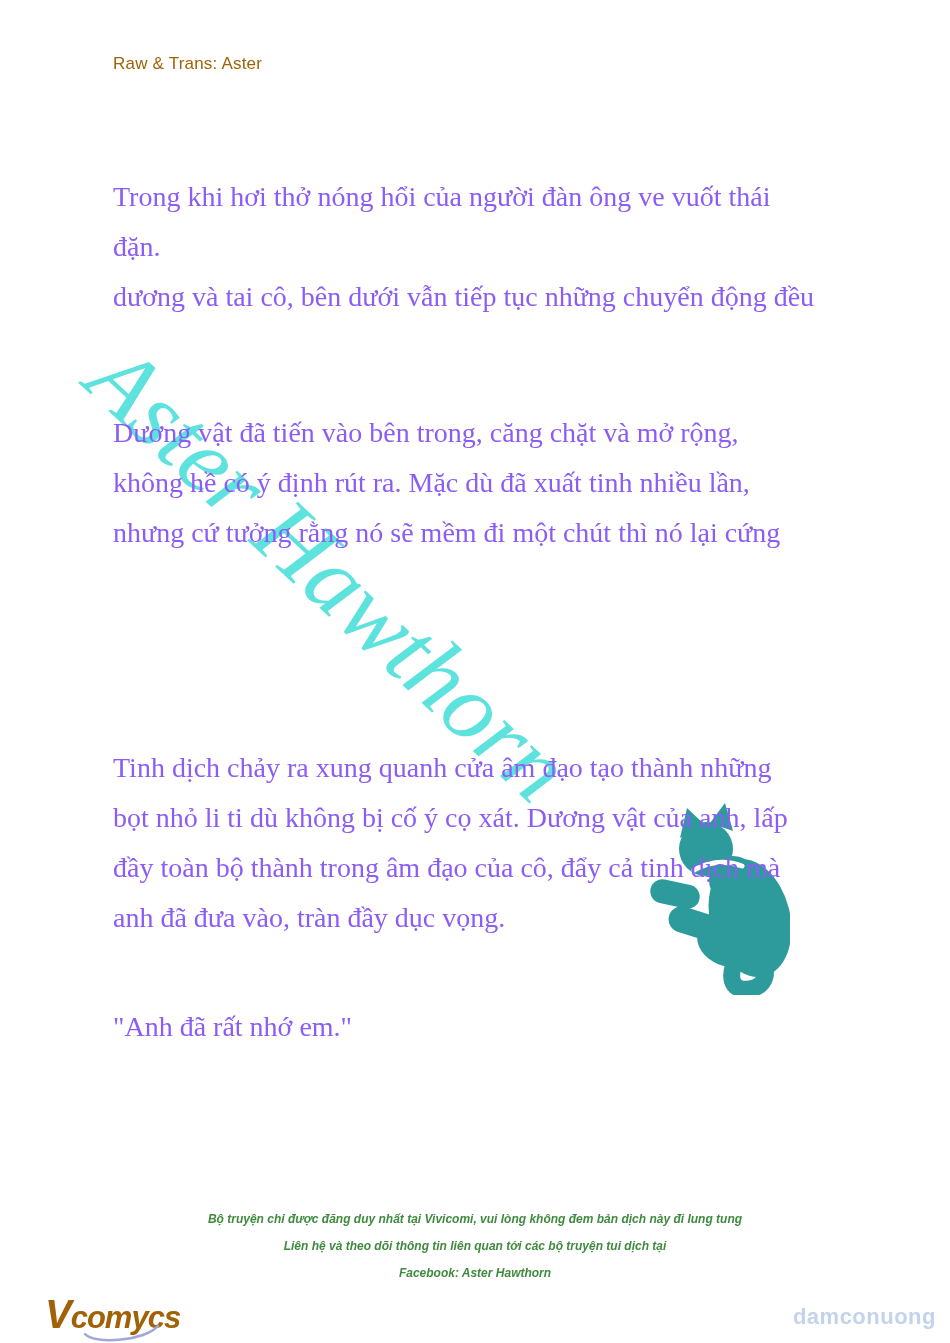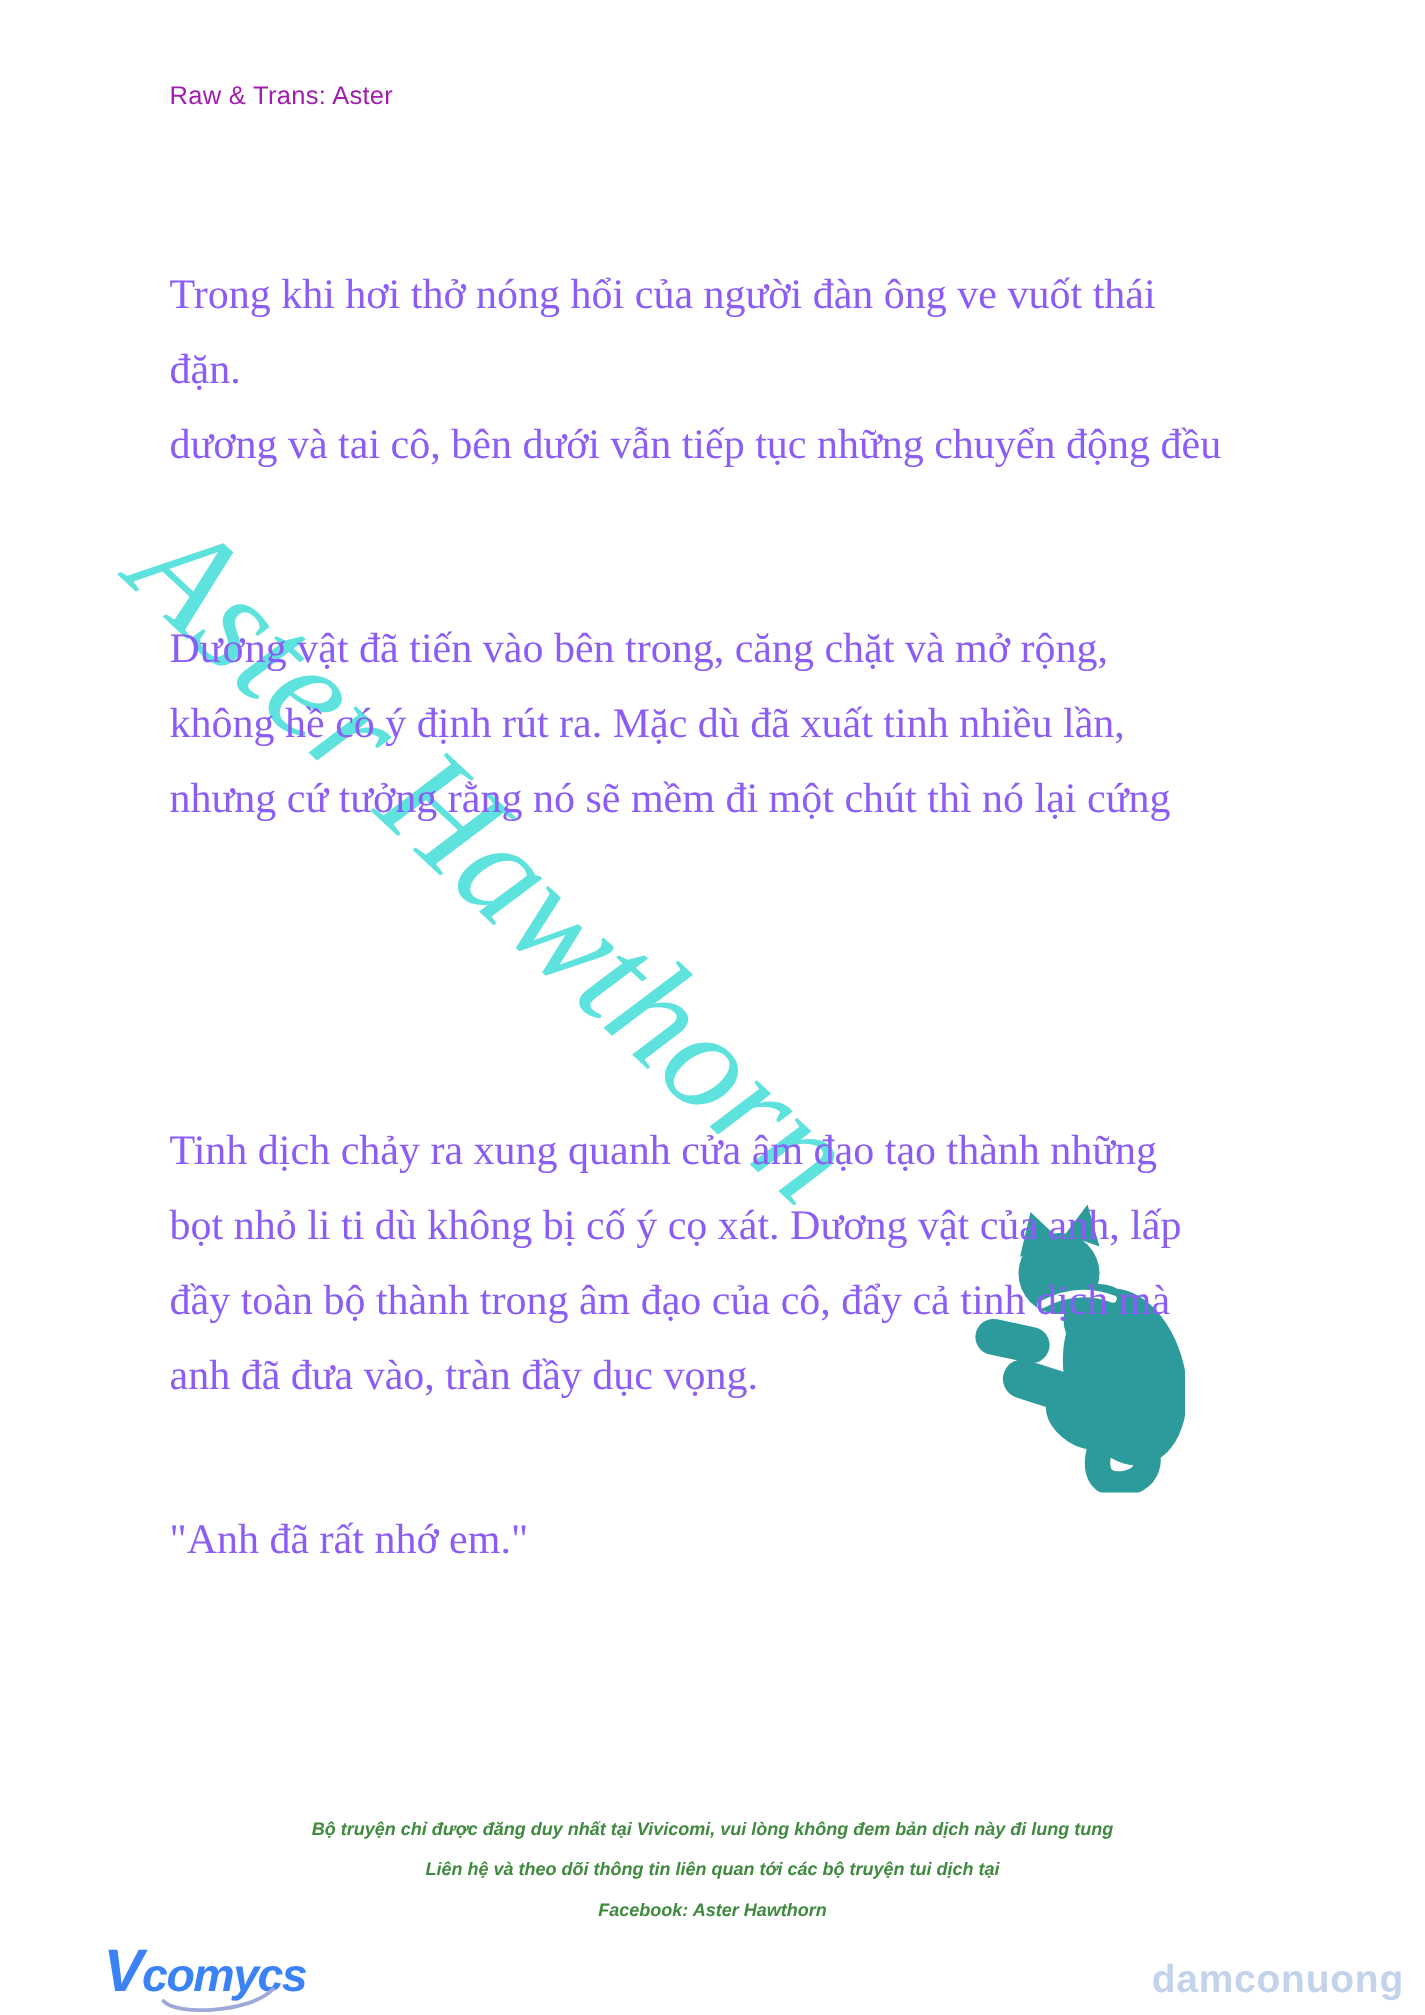--- a/index.html
+++ b/index.html
@@ -8,21 +8,21 @@
     background:#ffffff;
     position:relative;
     overflow:hidden;
     font-family:"Liberation Serif", serif;
   }
   .page{position:absolute;inset:0;}
 
   .credit{
     position:absolute;left:113px;top:54px;
     font-family:"Liberation Sans", sans-serif;
-    font-size:17px;color:#a21caf;letter-spacing:0.2px;
+    font-size:17px;color:#a16207;letter-spacing:0.2px;
     z-index:3;
   }
 
   
   .watermark{
     position:absolute;left:142px;top:322px;
     font-family:"Liberation Serif", serif;
     font-style:italic;
     font-size:96px;
     white-space:nowrap;
@@ -66,21 +66,21 @@
     font-size:31px;letter-spacing:-1px;
     z-index:3;
   }
   .vcomycs .vcap{font-size:40px;}
   .vcomycs-swoosh{position:absolute;left:18px;top:30px;}
 
   .damconuong{
     position:absolute;right:14px;top:1304px;
     font-family:"Liberation Sans", sans-serif;
     font-weight:bold;
-    font-size:26px;letter-spacing:0.5px;
+    font-size:22px;letter-spacing:0.5px;
     z-index:3;
   }
 </style>
 </head>
 <body>
 
 <div class="page">
 
   <div class="credit">Raw &amp; Trans: Aster</div>
 
@@ -132,21 +132,21 @@
   <div class="bodytext p4">
       <div class="tline">"Anh đã rất nhớ em."</div>
     </div>
 
   <div class="footer" style="color: rgb(63, 138, 63);">
     <div>Bộ truyện chỉ được đăng duy nhất tại Vivicomi, vui lòng không đem bản dịch này đi lung tung</div>
     <div>Liên hệ và theo dõi thông tin liên quan tới các bộ truyện tui dịch tại</div>
     <div>Facebook: Aster Hawthorn</div>
   </div>
 
-  <div class="vcomycs" style="color: #3b82f6; margin-left: 24px;">
+  <div class="vcomycs" style="color: #a16207;">
     <span class="vcap">V</span><span>comycs</span>
     <svg class="vcomycs-swoosh" width="130" height="22" viewBox="0 0 130 22">
       <path d="M95,4 C80,20 30,22 22,12" fill="none" stroke-width="2.5" stroke-linecap="round" stroke="#9fa9d8"></path>
     </svg>
   </div>
 
   <div class="damconuong" style="color: rgb(195, 211, 236);">damconuong</div>
 
 </div>
 

